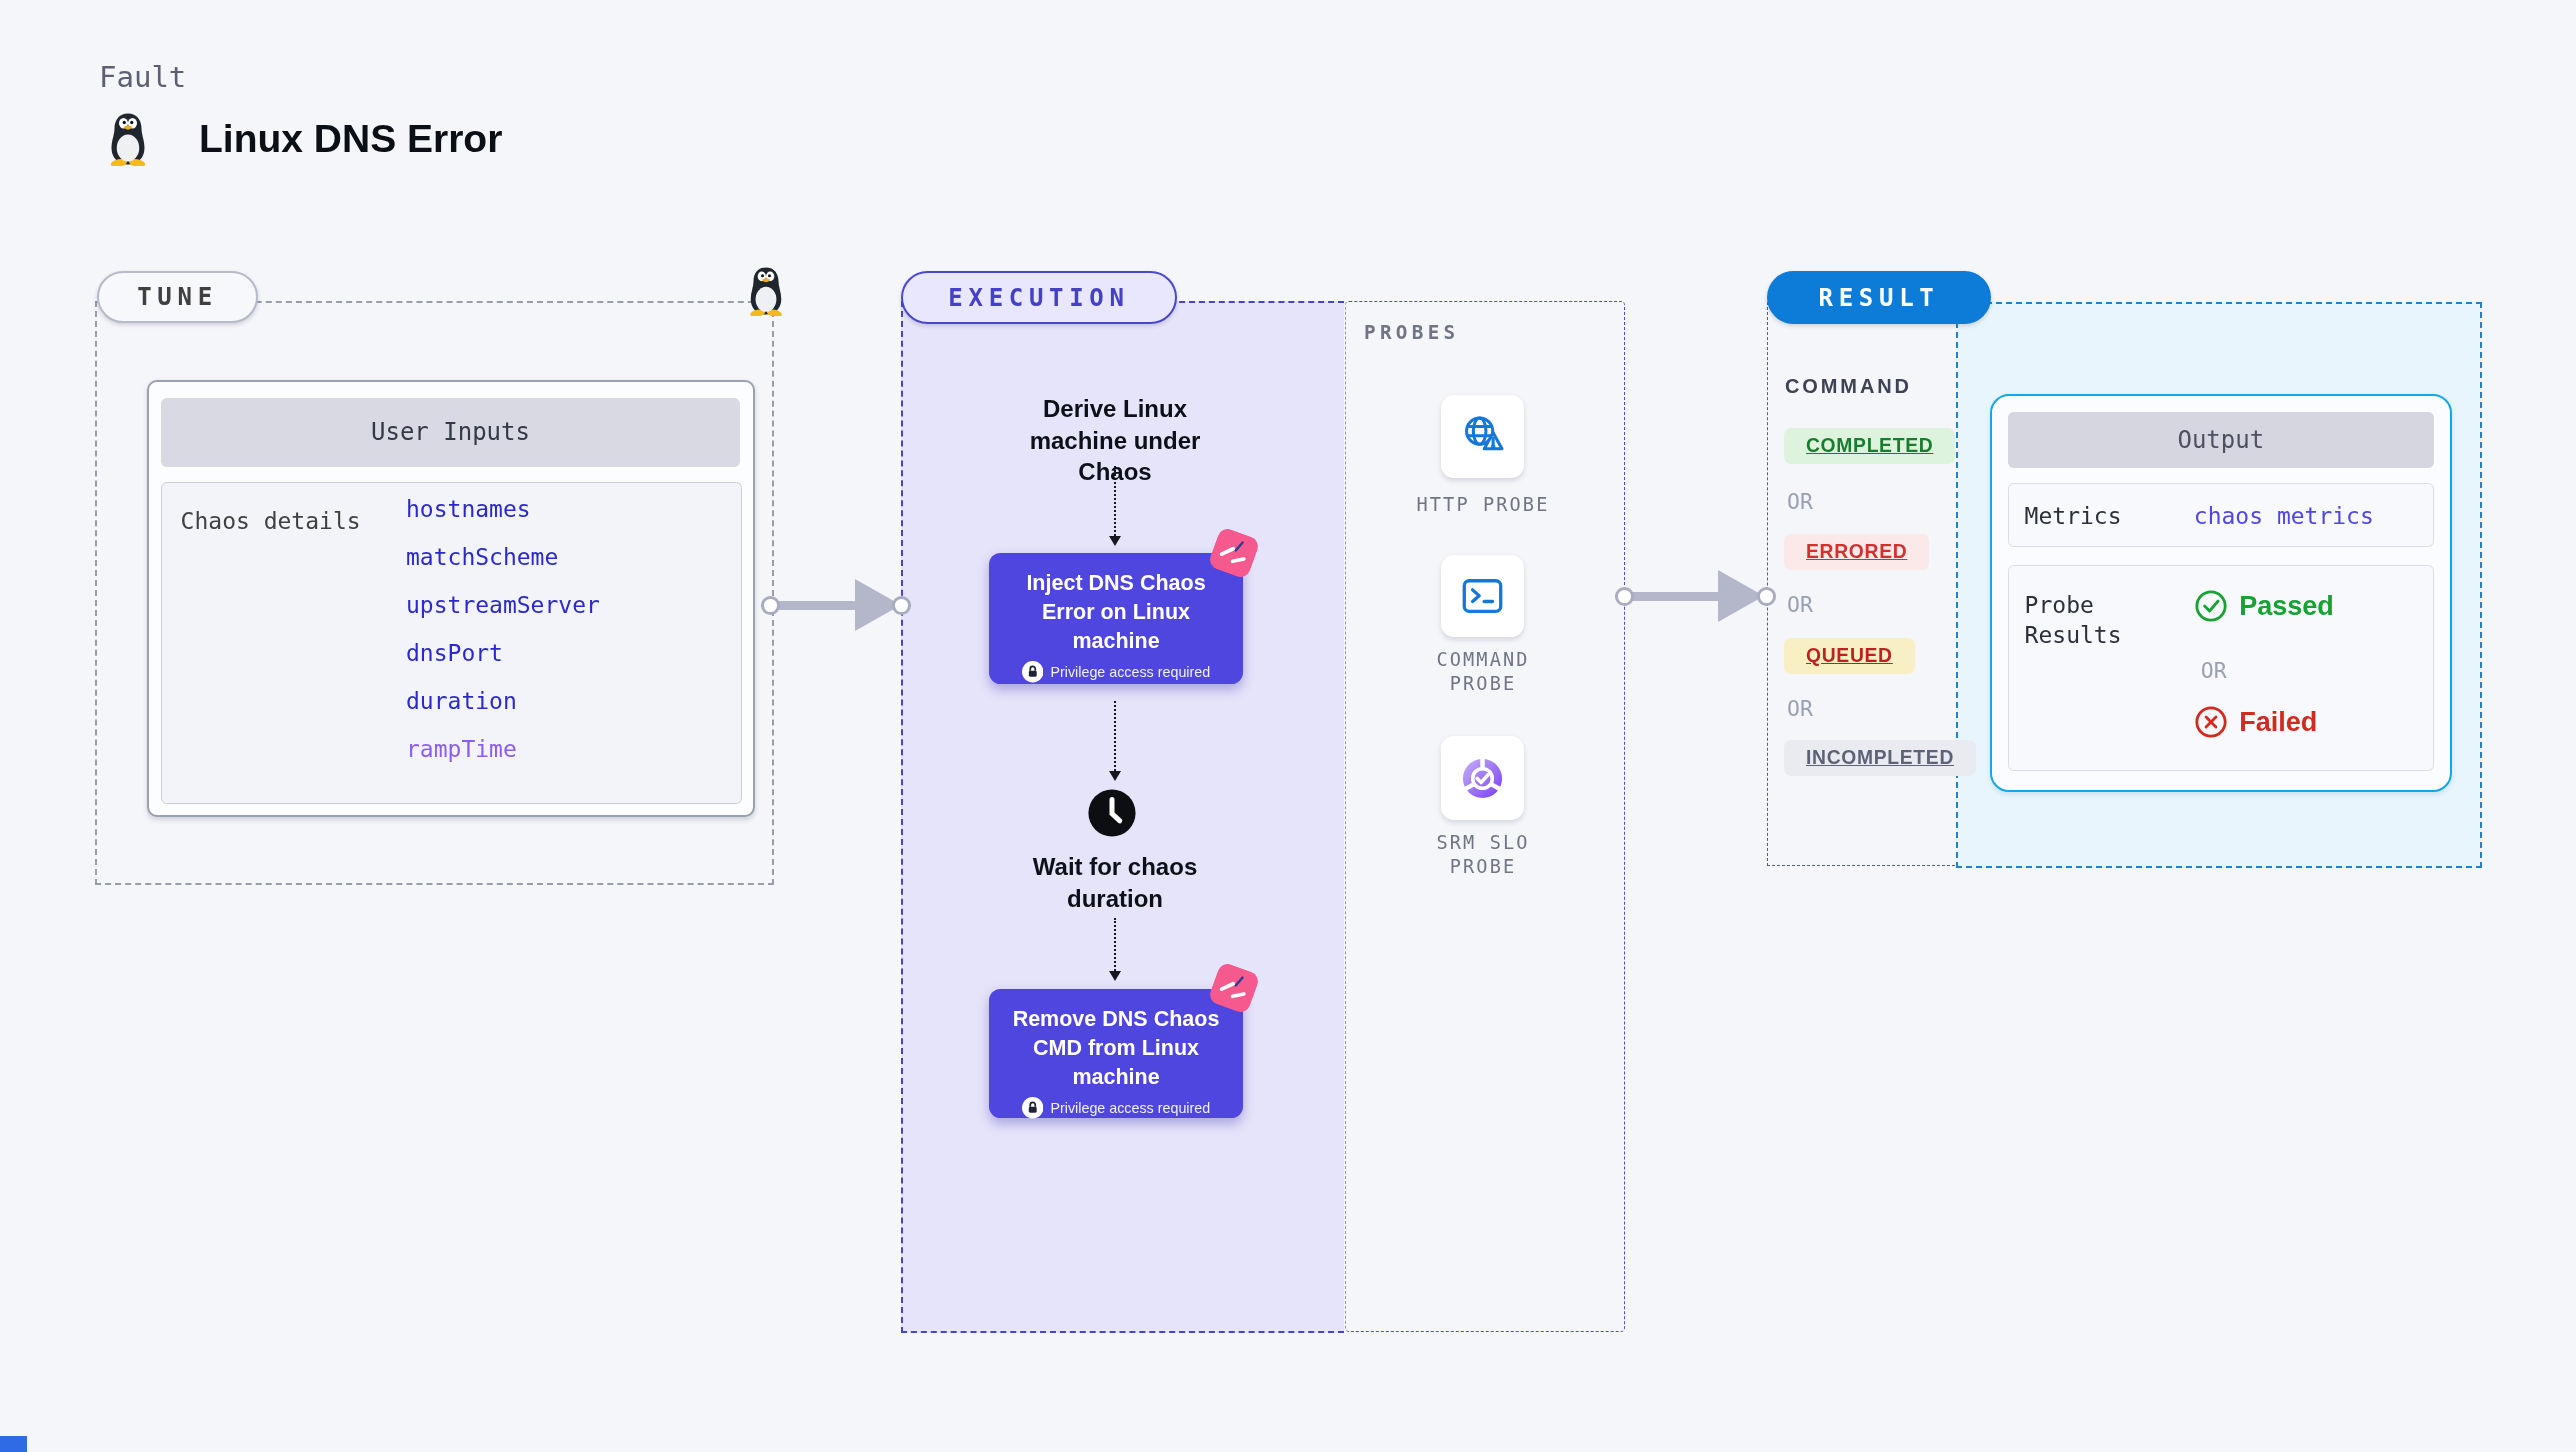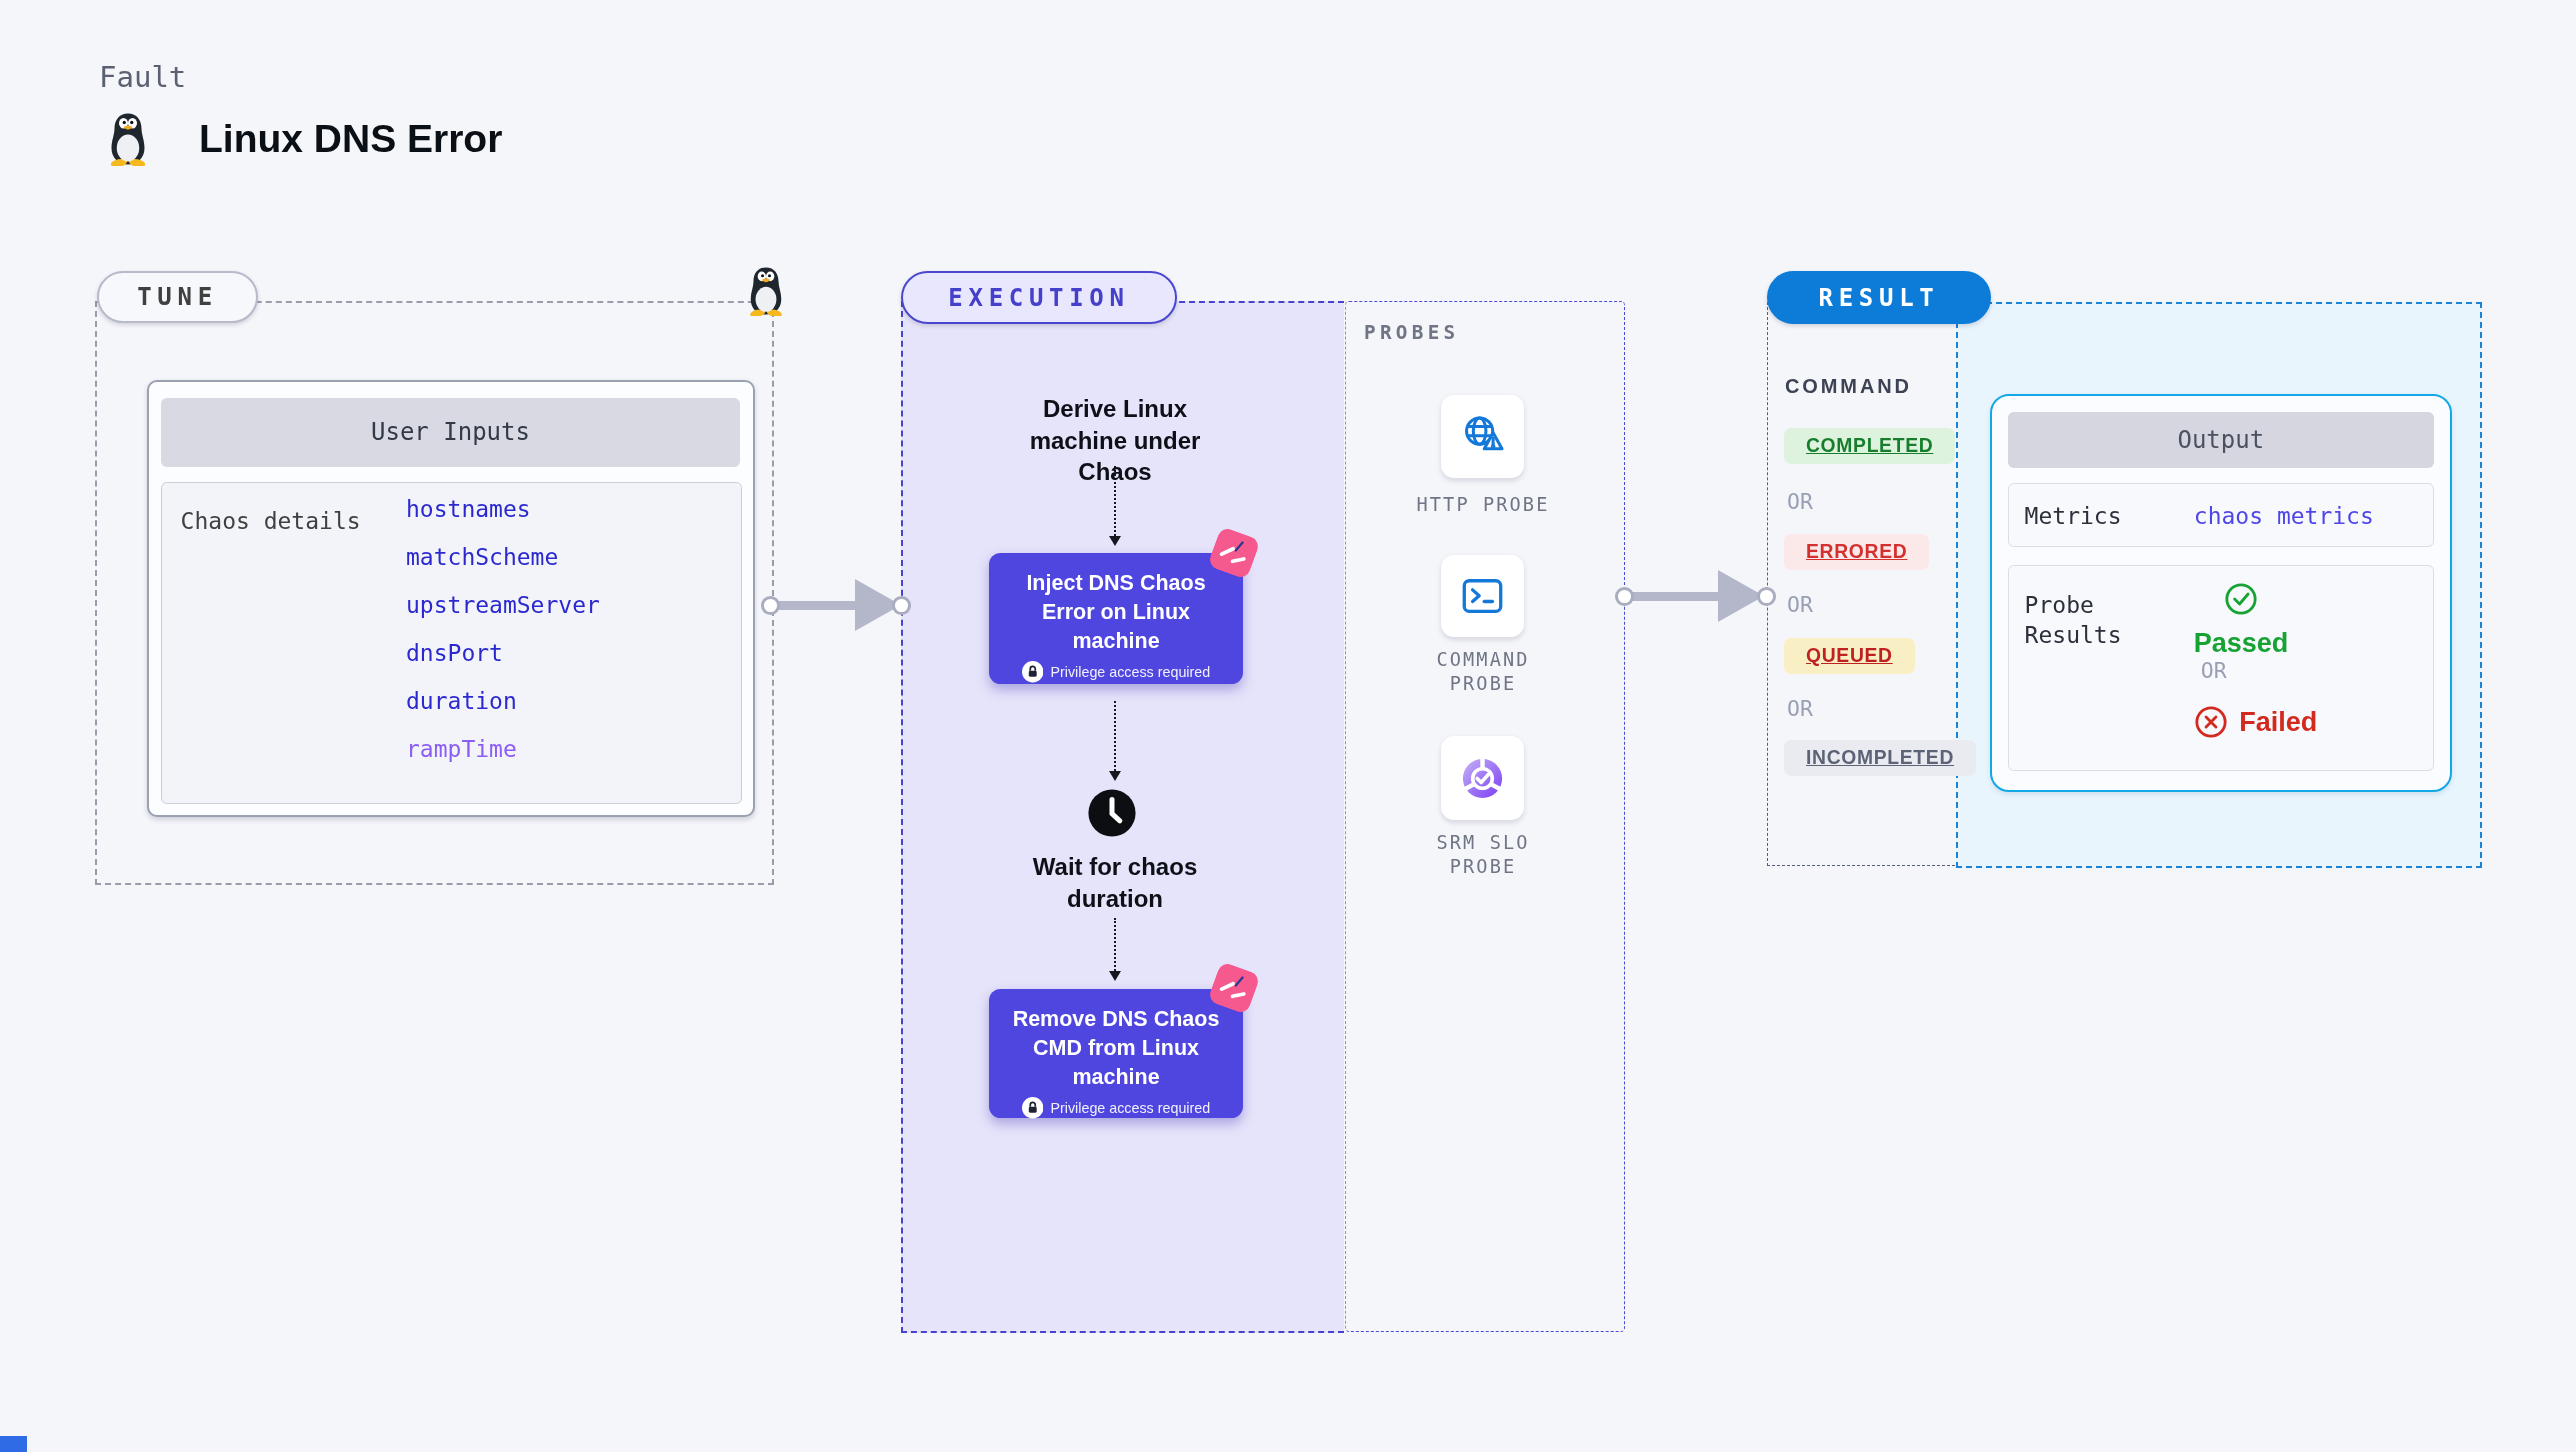--- a/index.html
+++ b/index.html
@@ -287,21 +287,21 @@
     <div class="abs out-header mono" style="left:15.8px;top:15.8px;width:426px;height:56px;">Output</div>
 
     <div class="abs out-row" style="left:15.8px;top:87px;width:426px;height:64px;">
       <span class="abs mono" style="left:15.8px;top:19.3px;font-size:23px;color:#2b303b;">Metrics</span>
       <span class="abs mono" style="left: 185px; top: 19.3px; font-size: 23px; color: rgb(79, 70, 232);">chaos metrics</span>
     </div>
 
     <div class="abs out-row" style="left:15.8px;top:169px;width:426px;height:206px;">
       <span class="abs mono" style="left:15.8px;top:24px;width:115px;font-size:23px;line-height:30px;color:#2b303b;">Probe Results</span>
 
-      <div class="abs verdict sans" style="left: 185px; top: 16px; color: rgb(23, 162, 52); flex-direction: column;">
+      <div class="abs verdict sans" style="left: 185px; top: 23px; color: rgb(23, 162, 52);">
         <span style="display:inline-flex;">
           <svg viewBox="0 0 48 48" width="34" height="34" fill="none" stroke="#17a234" stroke-width="4">
             <circle cx="24" cy="24" r="20"></circle>
             <path d="M15 24 l7 7 12 -14" stroke-linecap="round" stroke-linejoin="round"></path>
           </svg>
         </span>
         <span>Passed</span>
       </div>
 
       <div class="abs or-label mono" style="left:192px;top:92px;">OR</div>

